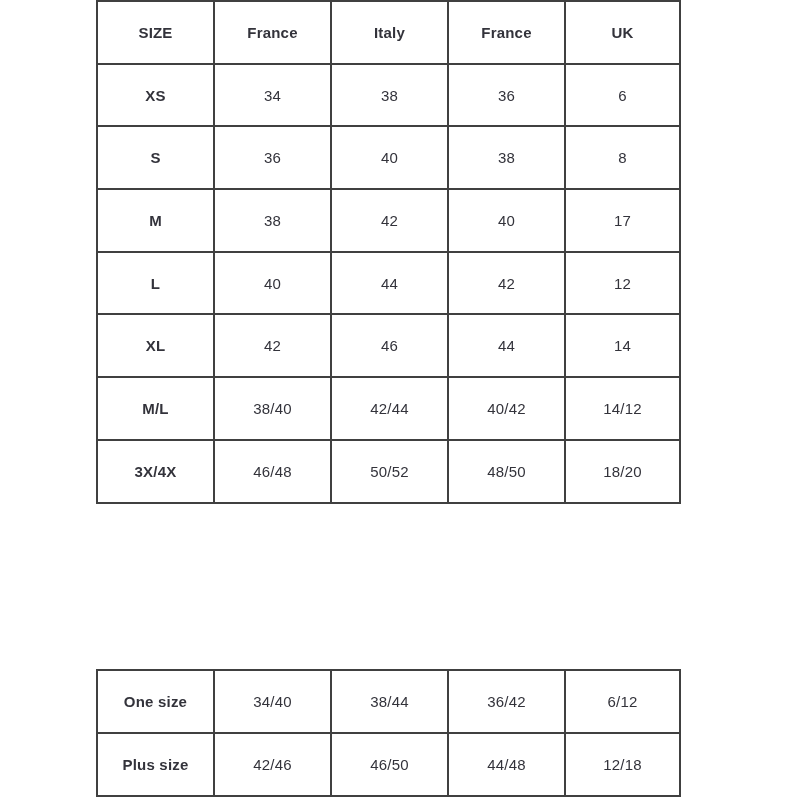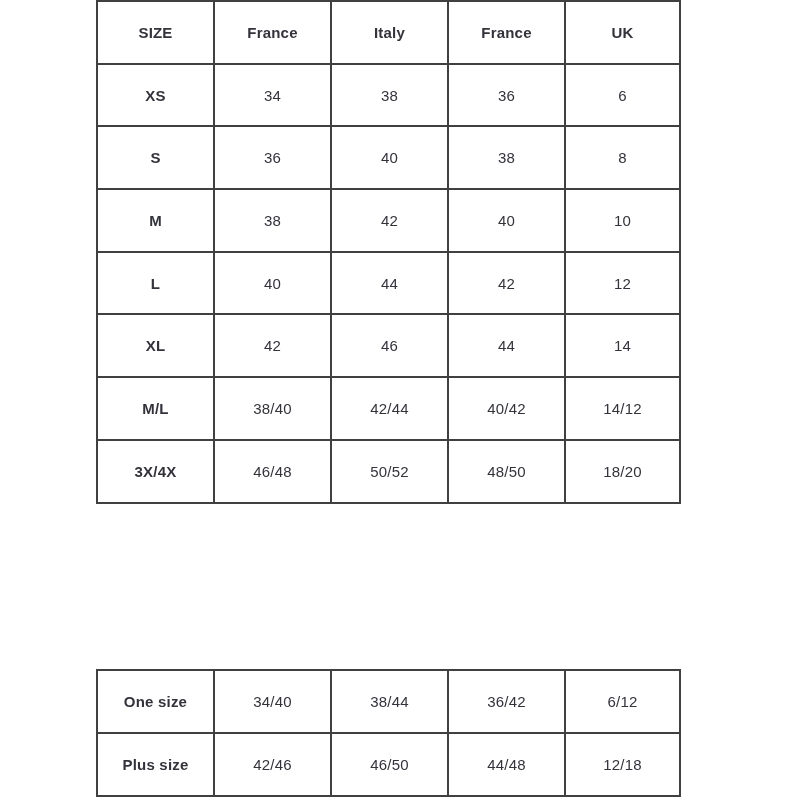--- a/index.html
+++ b/index.html
@@ -100,21 +100,21 @@
           <td>36</td>
           <td>40</td>
           <td>38</td>
           <td>8</td>
         </tr>
         <tr>
           <td class="rowlabel">M</td>
           <td>38</td>
           <td>42</td>
           <td>40</td>
-          <td>10</td>
+          <td>17</td>
         </tr>
         <tr>
           <td class="rowlabel">L</td>
           <td>40</td>
           <td>44</td>
           <td>42</td>
           <td>12</td>
         </tr>
         <tr>
           <td class="rowlabel">XL</td>

